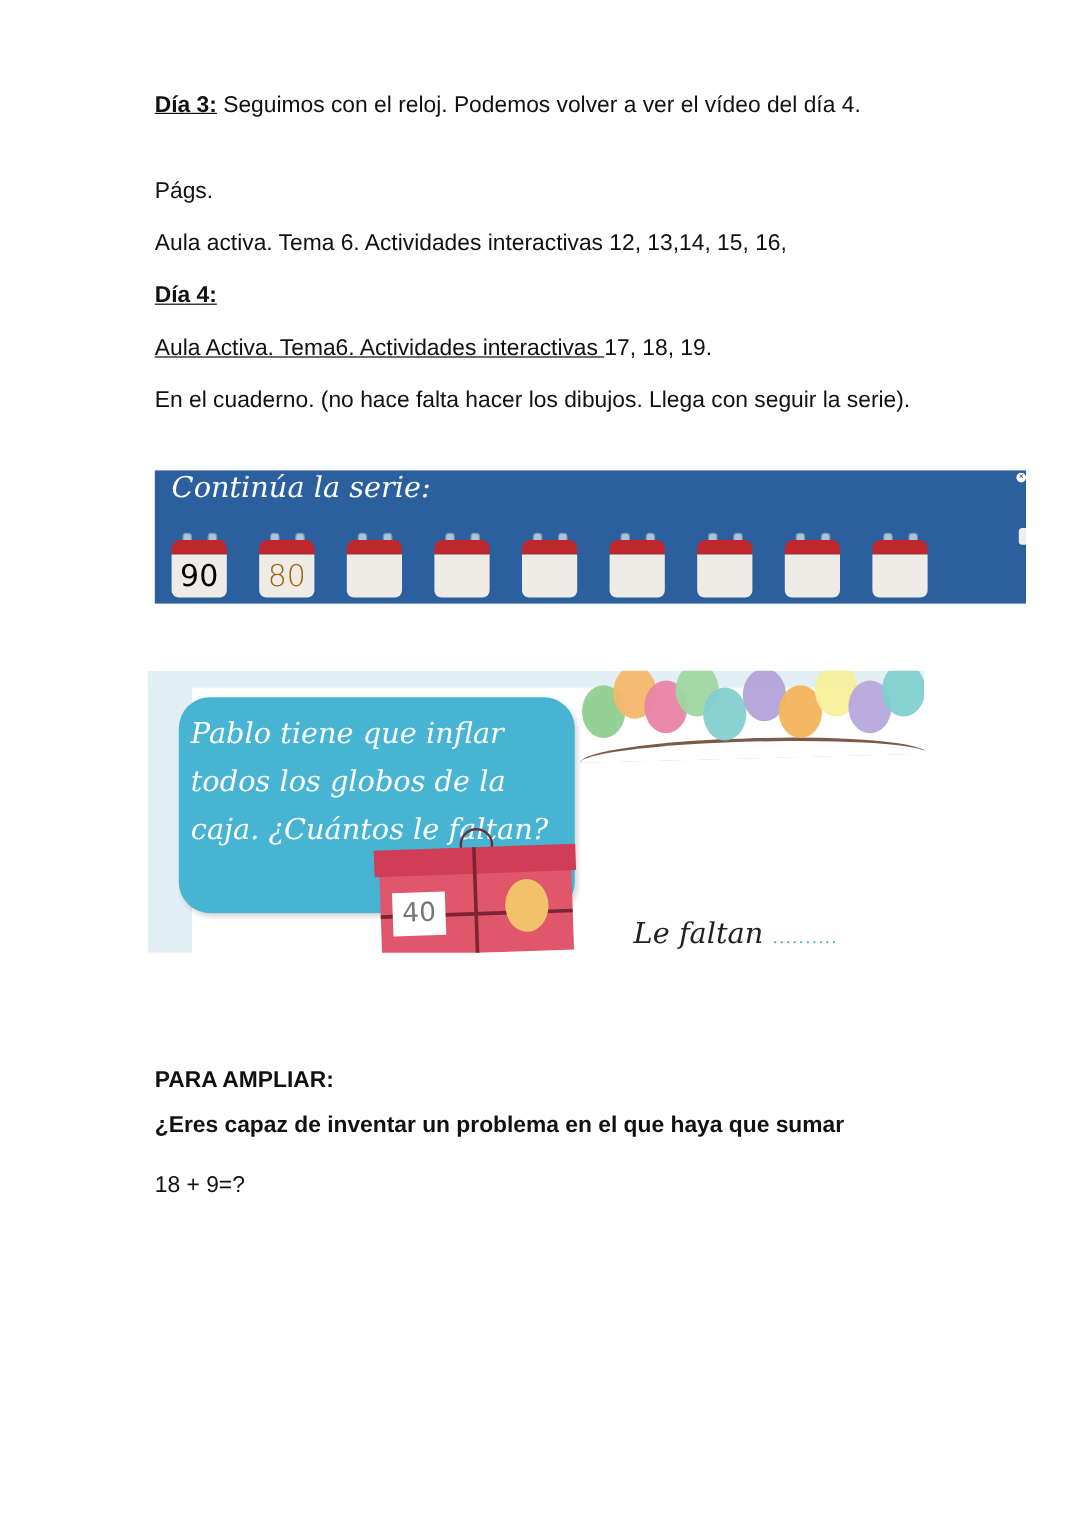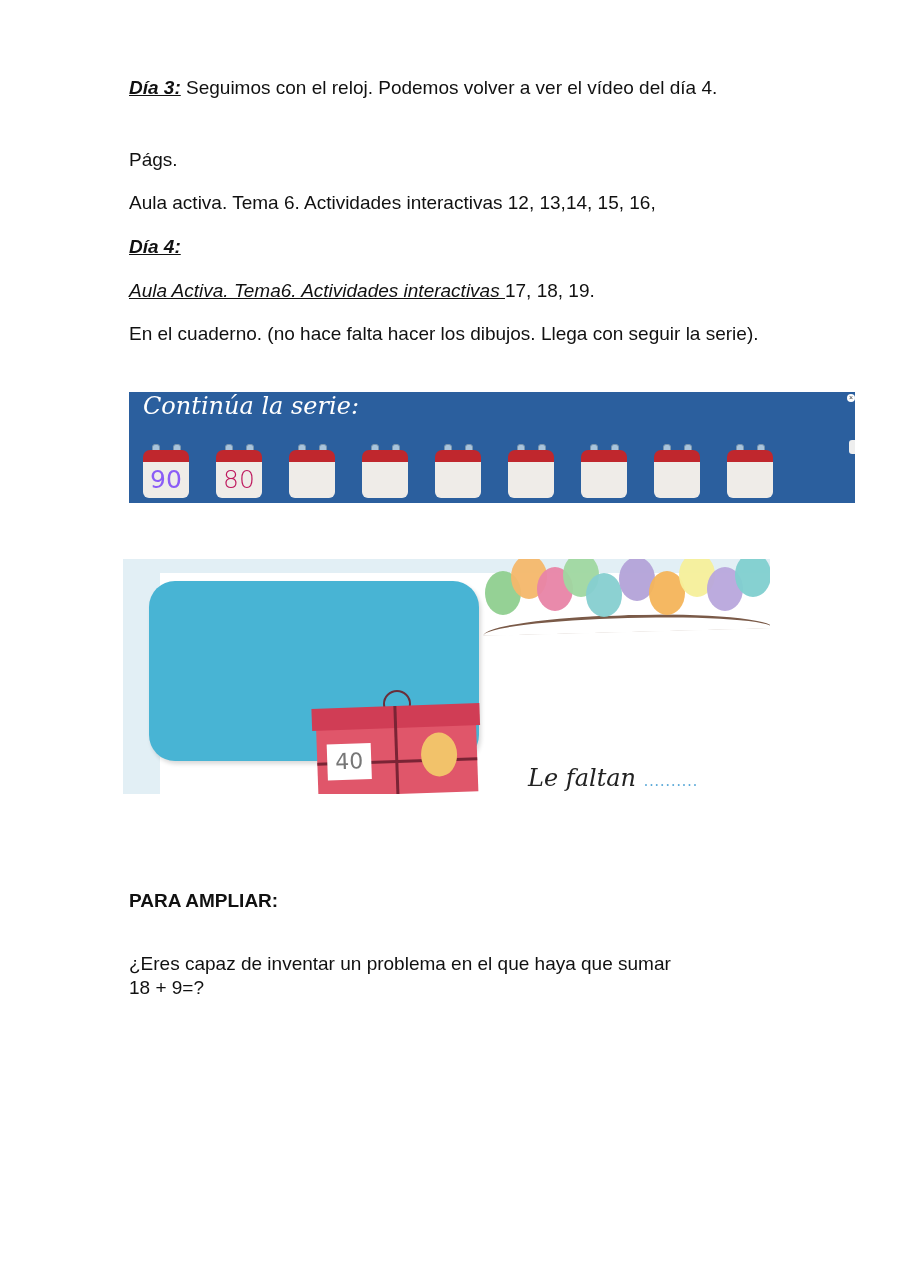--- a/index.html
+++ b/index.html
@@ -1,33 +1,33 @@
 <!DOCTYPE html>
 <html><head>
 <meta charset="utf-8">
 <style>
   html, body { margin: 0; padding: 0; background: #ffffff; }
   body { width: 906px; height: 1280px; position: relative; overflow: hidden;
          font-family: "Liberation Sans", sans-serif; color: #111; font-size: 19px; }
   .p { position: absolute; left: 129px; width: 650px; line-height: 27px; margin: 0; }
   .b { font-weight: bold; }
-  .u { text-decoration: underline; font-style: italic; }
+  .u { text-decoration: underline; }
   
   .serie { position: absolute; left: 129px; top: 392px; width: 726px; height: 111px;
            background: #2b5f9e; overflow: hidden; }
   .serie-title { position: absolute; left: 14px; top: 0px; color: #fff;
                  font-family: "DejaVu Serif", serif; font-style: italic; font-size: 24px; }
   .cal { position: absolute; top: 52px; width: 46px; height: 54px; }
   .cal .top { position: absolute; left: 0; top: 6px; width: 46px; height: 12px;
               background: #c0272d; border-radius: 7px 7px 0 0; }
   .cal .body { position: absolute; left: 0; top: 18px; width: 46px; height: 36px;
                background: #efece8; border-radius: 0 0 6px 6px;
-               font-family: "DejaVu Sans", sans-serif; font-size: 25px; color: #8b5cf6;
+               font-family: "DejaVu Sans", sans-serif; font-size: 25px; color: #000000;
                text-align: center; line-height: 36px; }
-  .cal .body.dotted { color: #be185d; font-weight: 200; }
+  .cal .body.dotted { color: #a16207; font-weight: 200; }
   .cal .ring { position: absolute; top: 0; width: 6px; height: 14px; background: #a9c4dc;
                border-radius: 3px; border: 1px solid #7a95ad; }
   .cal .r1 { left: 9px; } .cal .r2 { left: 30px; }
   .xbtn { position: absolute; right: 0px; top: 2px; width: 8px; height: 8px; border-radius: 50%;
           background: #fff; font-size: 7px; line-height: 8px; text-align: center; color:#333; }
   .sidetab { position: absolute; right: 0; top: 48px; width: 6px; height: 14px; background: #eee; border-radius: 3px 0 0 3px; }
   
   .glob { position: absolute; left: 123px; top: 559px; width: 647px; height: 235px;
           background: #ffffff; overflow: hidden; }
   .glob .band { position: absolute; left: 0; top: 0; width: 647px; height: 14px; background: #e2eff5; }
@@ -122,20 +122,21 @@
       <div class="ring r2"></div>
       <div class="top"></div>
       <div class="body"></div>
     </div>
 </div>
 
 <div class="glob">
   <div class="band"></div>
   <div class="lband"></div>
   <div class="bubble"></div>
+  <div class="bubble-text">Pablo tiene que inflar todos los globos de la caja. ¿Cuántos le faltan?</div>
   <div class="bow"></div>
   <div class="gift">
     <div class="lid"></div>
     <div class="rib"></div>
     <div class="ribh"></div>
     <div class="tag">40</div>
     <div class="ball"></div>
   </div>
   <div class="rope"></div>
   <div class="balloon" style="left:362px;top:12px;background:#8fcf8f"></div>
@@ -148,14 +149,14 @@
   <div class="balloon" style="left:556px;top:-6px;background:#f5ef9a"></div>
   <div class="balloon" style="left:584px;top:8px;background:#b8a6dc"></div>
   <div class="balloon" style="left:612px;top:-6px;background:#7fcfcf"></div>
   <div class="faltan">
     <span>Le faltan</span>
     <span class="dots">..........</span>
   </div>
 </div>
 
 <p class="p b" style="top:887px;">PARA AMPLIAR:</p>
-<p class="p" style="top:950px;">¿Eres capaz de inventar un problema en el que haya que sumar</p>
+<p class="p" style="top:924px;font-weight:bold;">¿Eres capaz de inventar un problema en el que haya que sumar</p>
 <p class="p" style="top:974px;">18 + 9=?</p>
 
 </body></html>

